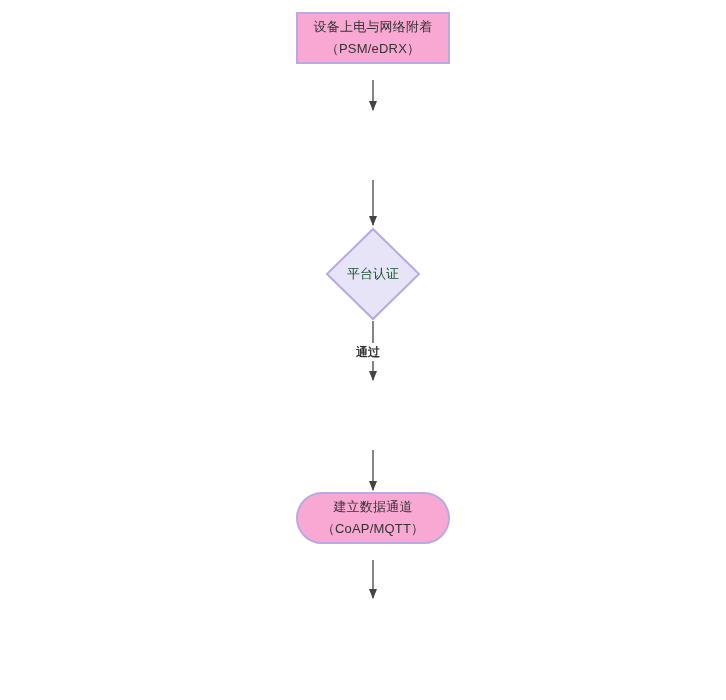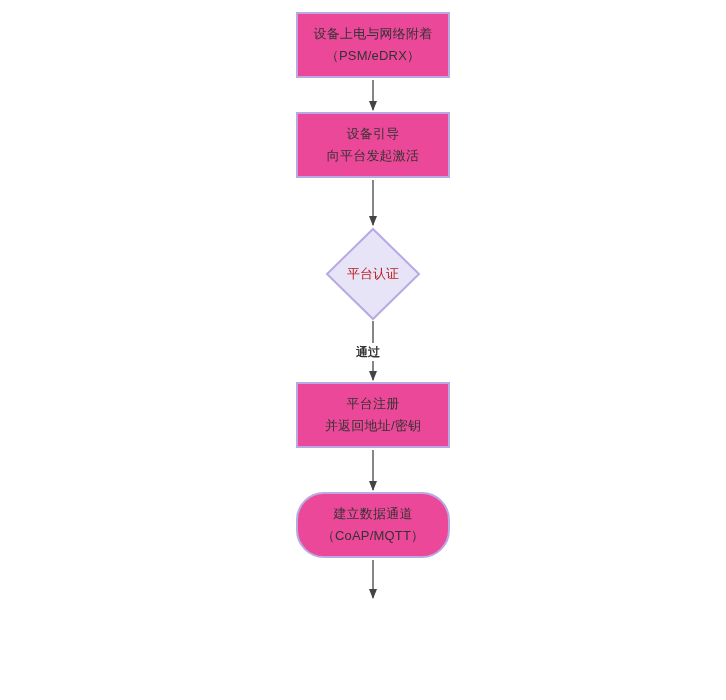--- a/index.html
+++ b/index.html
@@ -29,24 +29,24 @@
   }
   .node {
     position: absolute;
     box-sizing: border-box;
     display: flex;
     align-items: center;
     justify-content: center;
     text-align: center;
   }
   .node-process {
-    background: #ec4899;
+    background: #f9a8d4;
     border: 2px solid #b9a9e3;
     width: 154px;
-    height: 66px;
+    height: 52px;
     left: 296px;
   }
   .node-label {
     font-size: 13px;
     line-height: 22px;
     color: #333333;
     white-space: pre-line;
     letter-spacing: 0.2px;
   }
   .node-decision {
@@ -66,21 +66,21 @@
     position: absolute;
     left: 0;
     top: 0;
     width: 96px;
     height: 94px;
     display: flex;
     align-items: center;
     justify-content: center;
     font-size: 13px;
     line-height: 22px;
-    color: #b91c1c;
+    color: #14532d;
   }
   .edge-label {
     position: absolute;
     font-size: 12px;
     line-height: 16px;
     color: #333333;
     background: #ffffff;
     padding: 1px 3px;
     white-space: nowrap;
     font-weight: bold;
@@ -112,38 +112,30 @@
     <line x1="373" y1="450" x2="373" y2="490" stroke="#444444" stroke-width="1.3" marker-end="url(#arrowhead)"></line>
 
     <line x1="373" y1="560" x2="373" y2="598" stroke="#444444" stroke-width="1.3" marker-end="url(#arrowhead)"></line>
   </svg>
 
   <div class="node node-process" id="node-powerup">
     <div class="node-label">设备上电与网络附着
 （PSM/eDRX）</div>
   </div>
 
-  <div class="node node-process" id="node-bootstrap">
-    <div class="node-label">设备引导
-向平台发起激活</div>
-  </div>
 
   <div class="node node-decision" id="node-auth">
     <svg class="diamond-shape" width="96" height="94" viewBox="0 0 96 94">
       <polygon points="48,2 94,47 48,92 2,47" fill="#e8e4f8" stroke="#b9a9e3" stroke-width="2"></polygon>
     </svg>
     <div class="diamond-text">平台认证</div>
   </div>
 
   <div class="edge-label" style="left: 353px; top: 343px;">通过</div>
 
-  <div class="node node-process" id="node-register">
-    <div class="node-label">平台注册
-并返回地址/密钥</div>
-  </div>
 
   <div class="node node-process" id="node-channel">
     <div class="node-label">建立数据通道
 （CoAP/MQTT）</div>
   </div>
 
 
 </div>
 
 </body></html>

